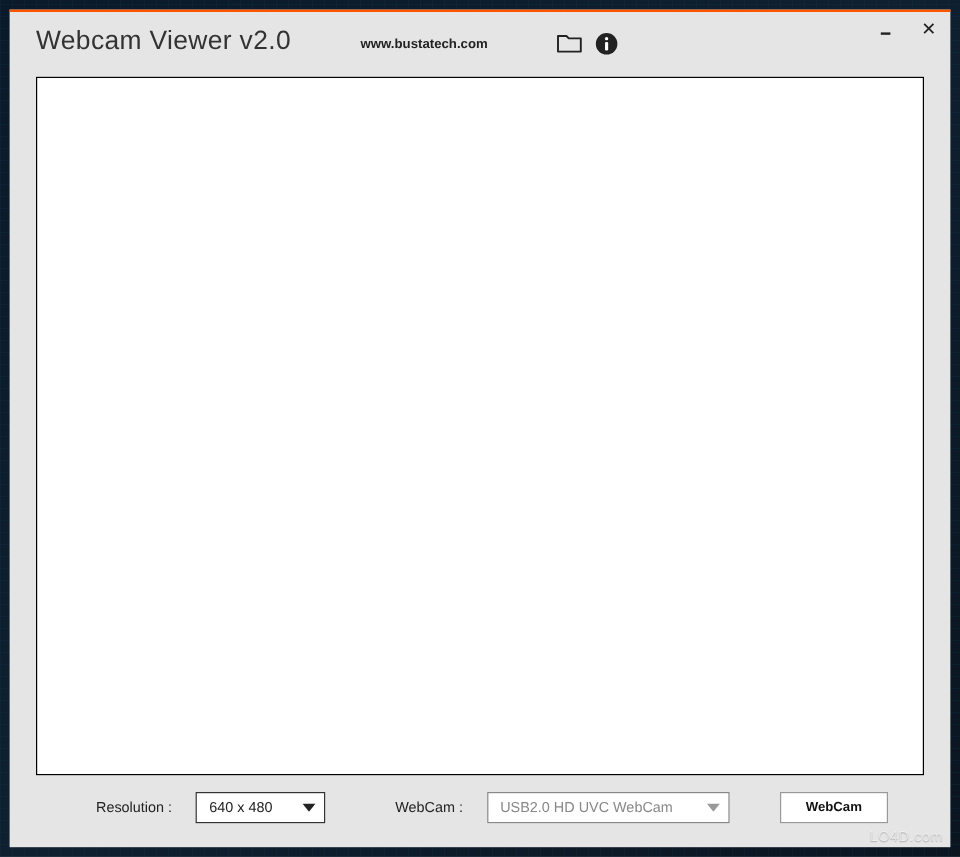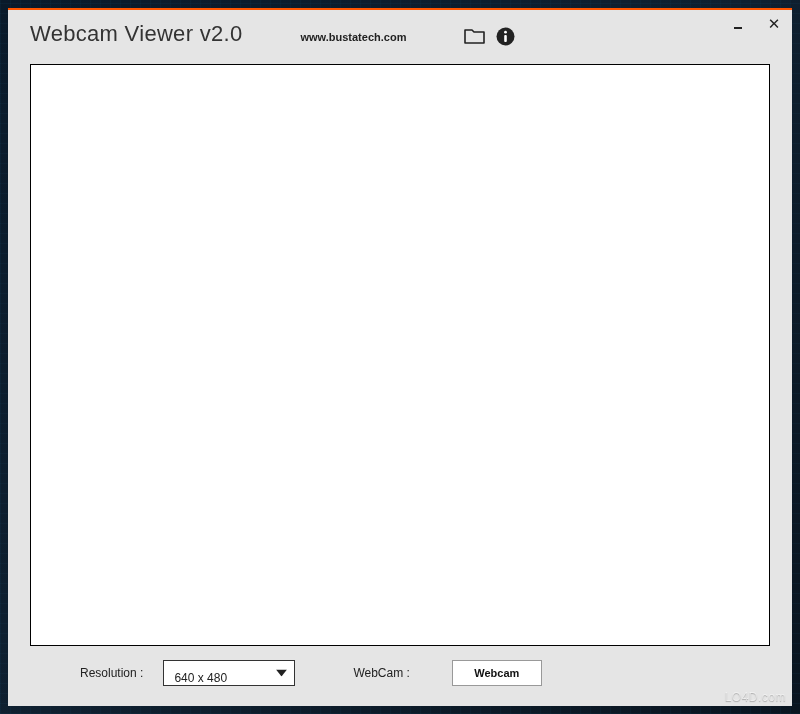--- a/index.html
+++ b/index.html
@@ -118,22 +118,21 @@
     .select-ctrl {
       position: relative;
       display: flex;
       align-items: center;
       border: 1px solid #333;
       height: 26px;
       padding: 0 26px 0 10px;
       background: #fff;
     }
     .select-ctrl.res {
-      width: 132px;
-      align-items: flex-end;
+      width: 108px;
     }
     .select-ctrl.cam {
       width: 202px;
       color: #888;
       border-color: #888;
     }
     .select-arrow {
       position: absolute;
       right: 7px;
       top: 50%;
@@ -210,19 +209,27 @@
     <div class="select-ctrl res">
       <span>640 x 480</span>
       <span class="select-arrow">
         <svg width="11" height="7" viewBox="0 0 11 7">
             <polygon points="0,0 11,0 5.5,7" fill="#222"></polygon>
           </svg>
       </span>
     </div>
     <div class="gap2"></div>
     <span class="lbl">WebCam :</span>
+    <div class="select-ctrl cam">
+      <span>USB2.0 HD UVC WebCam</span>
+      <span class="select-arrow">
+        <svg width="11" height="7" viewBox="0 0 11 7">
+            <polygon points="0,0 11,0 5.5,7" fill="#222"></polygon>
+          </svg>
+      </span>
+    </div>
     <div class="start-btn">
-      <span>Webcam</span>
+      <span>WebCam</span>
     </div>
   </div>
 </div>
 
 <div class="watermark">LO4D.com</div>
 
 </body></html>

